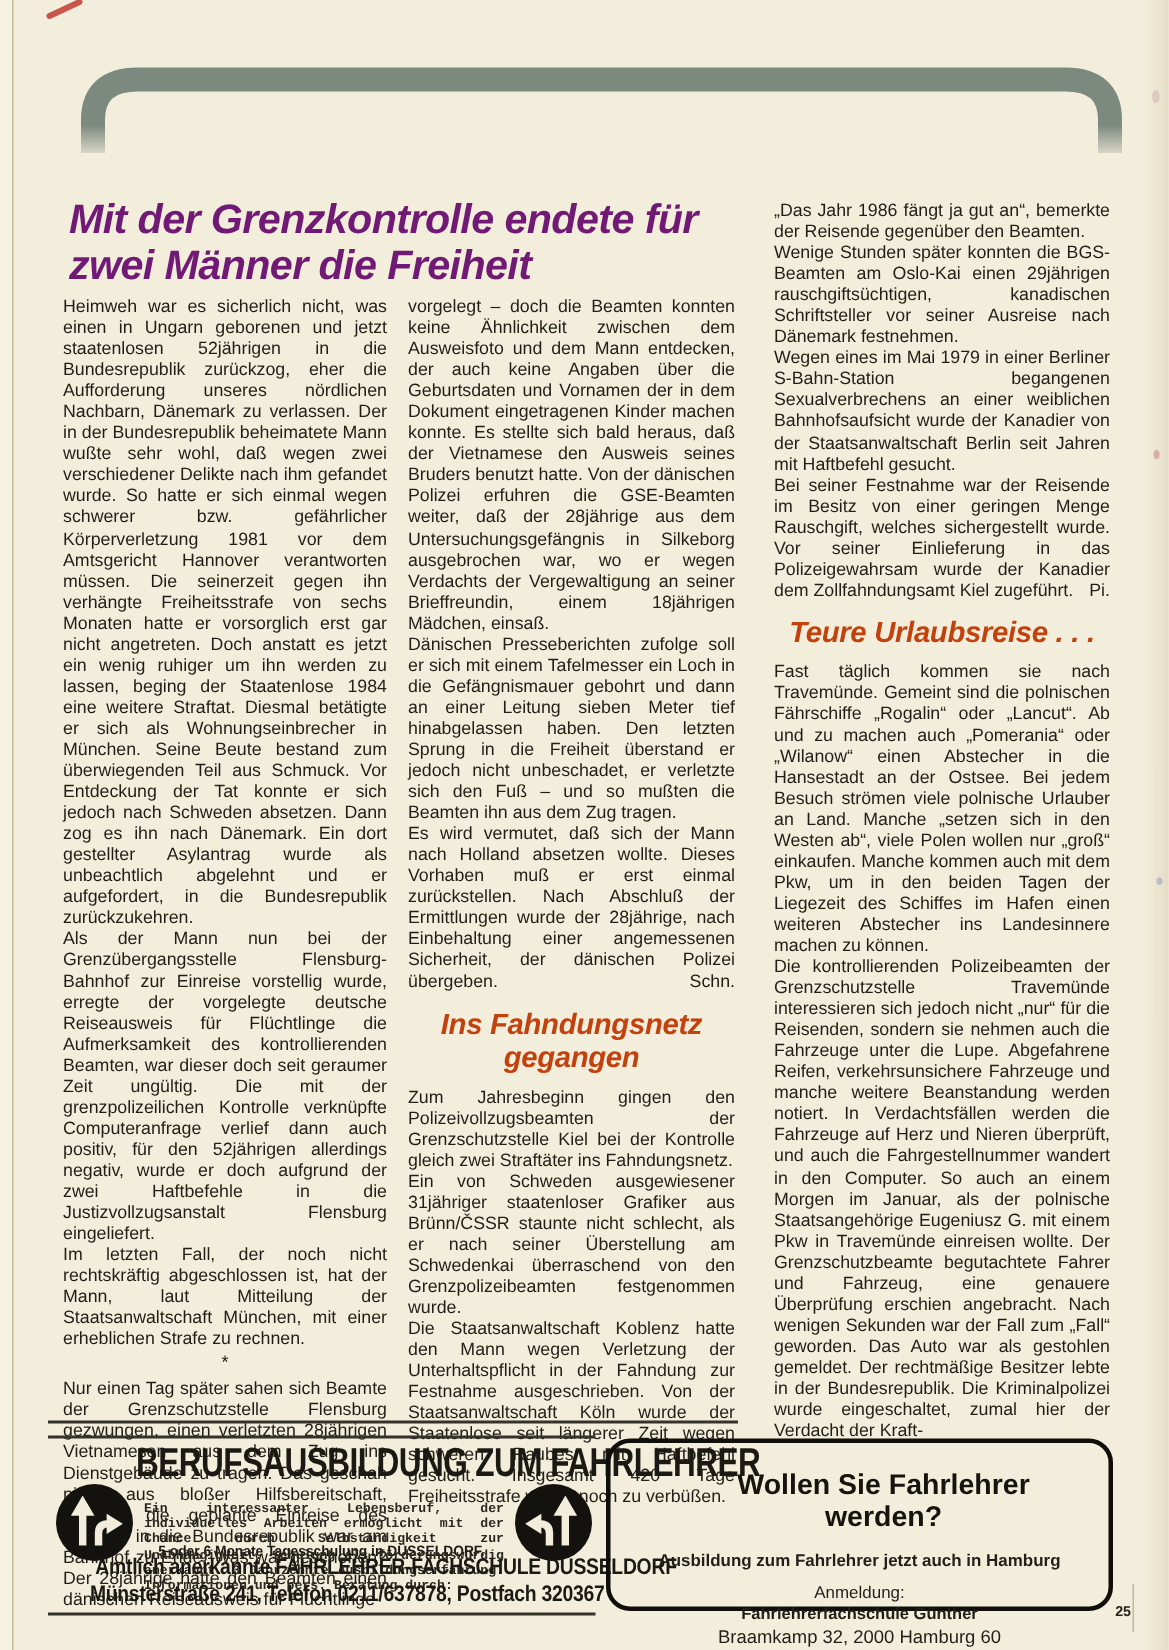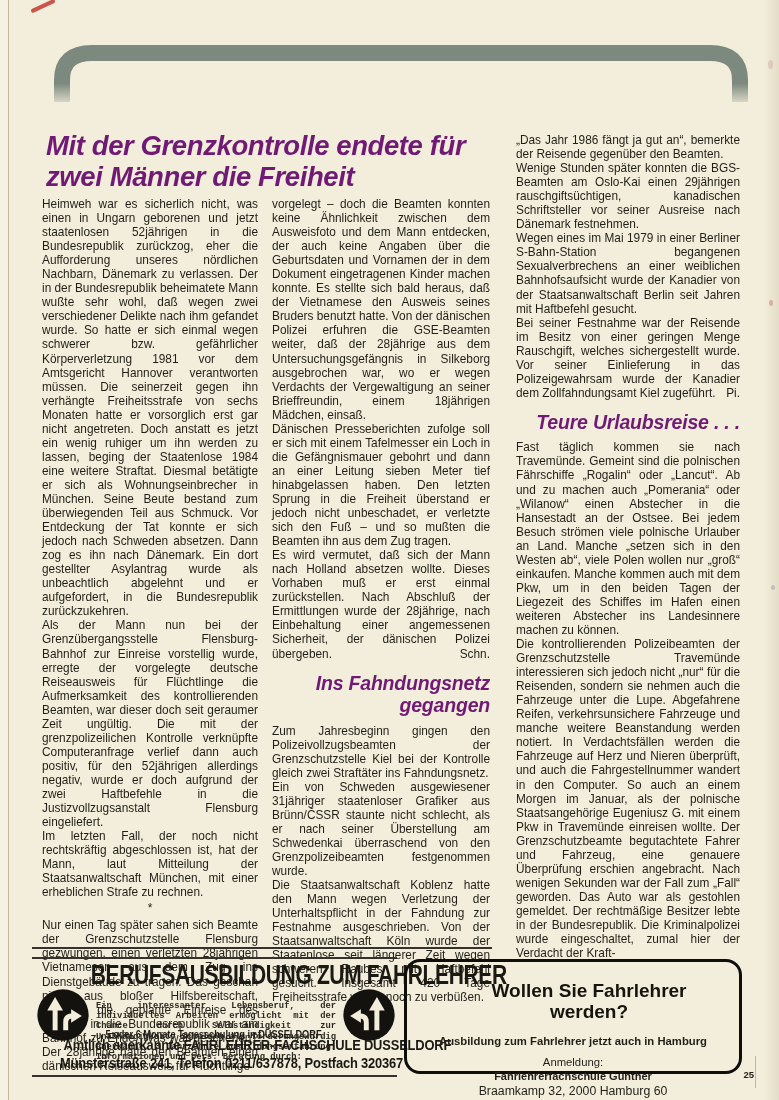--- a/index.html
+++ b/index.html
@@ -20,21 +20,21 @@
   .main-title{position:absolute;left:42px;top:126px;width:482px;margin:4px;
         font:italic 700 27.5px/31px "Liberation Sans","DejaVu Sans",sans-serif;
         letter-spacing:-.4px;color:#701a75;}
   
   .col{position:absolute;text-align:justify;hyphens:auto;-webkit-hyphens:auto;overflow-wrap:break-word;}
   #col1{left:42px;top:197px;width:216px;height:752px;}
   #col2{left:272px;top:197px;width:218px;height:752px;}
   #col3{left:516px;top:133px;width:224px;height:816px;}
   .body{margin:0;font-size:11.85px;line-height:14.05px;color:#201e17;}
   .colhead{margin:11px 0 7px;font:italic 700 19.5px/22.5px "Liberation Sans","DejaVu Sans",sans-serif;
-        letter-spacing:-.2px;color:#701a75;text-align:right;}
+        letter-spacing:-.2px;color:#c2410c;text-align:center;}
   .star{margin:2px 0 3px;text-align:center;font-size:12px;line-height:14px;}
   .sig{float:right;}
   
   .rule{position:absolute;background:#34322a;height:1.6px;}
   #rule-article-end{left:32px;top:947px;width:460px;}
   #rule-ad-top{left:32px;top:957px;width:365px;}
   #rule-ad-bottom{left:32px;top:1075px;width:365px;}
   
   .adL-head{position:absolute;left:32px;top:960px;width:365px;text-align:center;white-space:nowrap;}
   .adL-head span{display:inline-block;transform:scaleX(.78);transform-origin:center;

